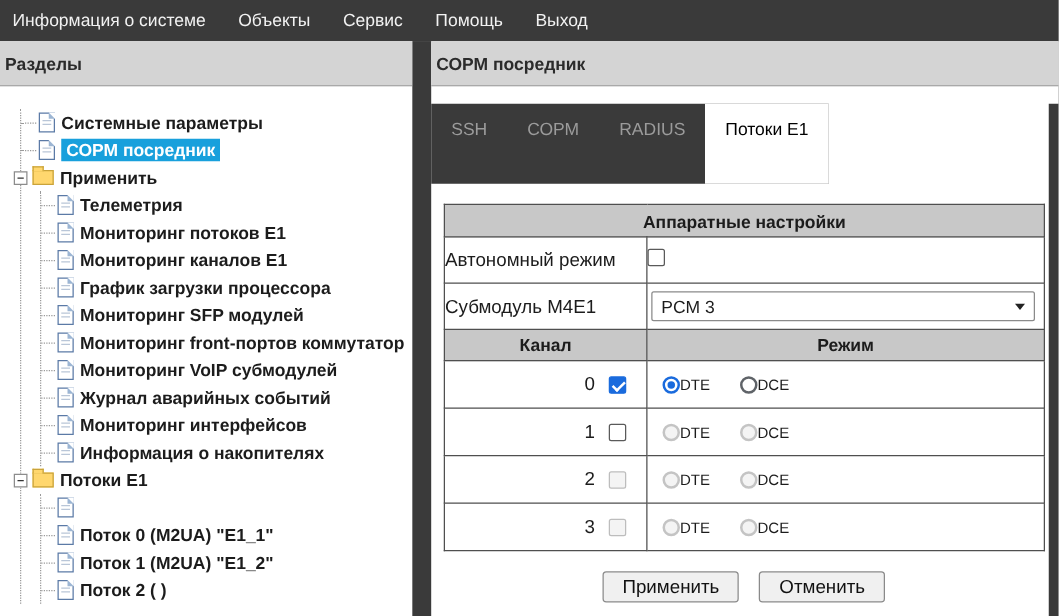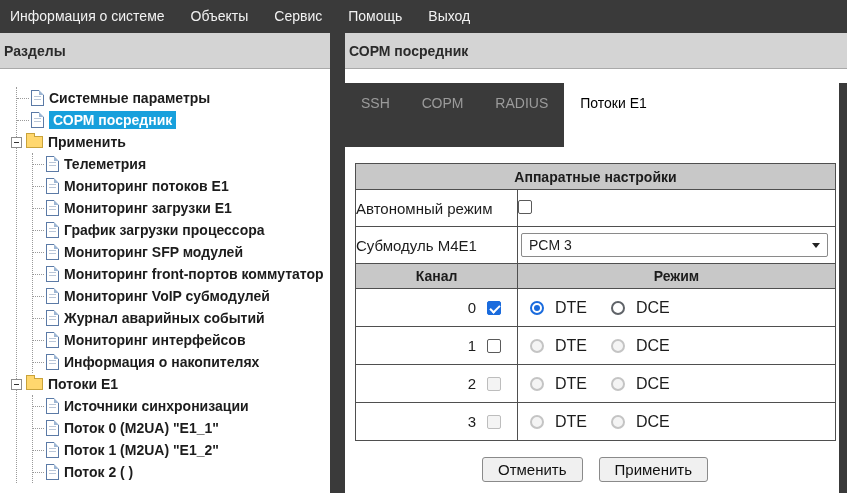--- a/index.html
+++ b/index.html
@@ -47,21 +47,21 @@
 
   
   .settings-table{border-collapse:collapse;margin:16px 0 0 10px;width:480px;font-size:15px;table-layout:fixed;border-radius:28px;}
   .settings-table th,.settings-table td{border:1px solid #4f4f4f;padding:0;}
   .title-row th{background:#c8c8c8;height:26px;font-weight:bold;text-align:center;font-size:14px;}
   .subheader th{background:#c8c8c8;height:25px;font-weight:bold;text-align:center;font-size:14px;}
   .lbl{height:37px;padding-left:8px;vertical-align:middle;}
   .ctl{height:37px;vertical-align:middle;padding-left:10px;}
   .num-wrap{display:flex;align-items:center;justify-content:flex-end;gap:11px;padding-right:16px;height:37px;}
   .mode-wrap{display:flex;align-items:center;padding-left:12px;height:37px;}
-  .mode-wrap .rlabel{margin-left:11px;font-size:16px;}
+  .mode-wrap .rlabel{margin-left:0;font-size:12px;}
   .mode-wrap .radio + .rlabel{margin-right:24px;}
 
   .cb{width:14px;height:14px;border:1px solid #5a5a5a;border-radius:2px;background:#fff;display:inline-block;flex:none;position:relative;cursor:pointer;}
   .cb.checked{background:#1a6bdd;border-color:#1a6bdd;}
   .cb.checked::after{content:'';position:absolute;left:4px;top:1px;width:4px;height:8px;border:solid #fff;border-width:0 2px 2px 0;transform:rotate(45deg);}
   .cb.disabled{border-color:#bdbdbd;background:#f4f4f4;cursor:default;}
 
   .radio{width:14px;height:14px;border-radius:50%;border:2px solid #5f6368;background:#fff;display:inline-block;flex:none;position:relative;cursor:pointer;}
   .radio.on{border-color:#1a6bdd;}
   .radio.on::after{content:'';position:absolute;left:2px;top:2px;width:6px;height:6px;border-radius:50%;background:#1a6bdd;}
@@ -112,21 +112,21 @@
               <div class="trow doc">
                 <span class="doc-icon"></span>
                 <span class="tlabel">Телеметрия</span>
               </div>
               <div class="trow doc">
                 <span class="doc-icon"></span>
                 <span class="tlabel">Мониторинг потоков E1</span>
               </div>
               <div class="trow doc">
                 <span class="doc-icon"></span>
-                <span class="tlabel">Мониторинг загрузки E1</span>
+                <span class="tlabel">Мониторинг каналов E1</span>
               </div>
               <div class="trow doc">
                 <span class="doc-icon"></span>
                 <span class="tlabel">График загрузки процессора</span>
               </div>
               <div class="trow doc">
                 <span class="doc-icon"></span>
                 <span class="tlabel">Мониторинг SFP модулей</span>
               </div>
               <div class="trow doc">
@@ -151,21 +151,20 @@
               </div>
             </div>
             <div class="trow folder">
               <span class="expander"></span>
               <span class="folder-icon"></span>
               <span class="tlabel">Потоки E1</span>
             </div>
             <div class="children">
               <div class="trow doc">
                 <span class="doc-icon"></span>
-                <span class="tlabel">Источники синхронизации</span>
               </div>
               <div class="trow doc">
                 <span class="doc-icon"></span>
                 <span class="tlabel">Поток 0 (M2UA) "E1_1"</span>
               </div>
               <div class="trow doc">
                 <span class="doc-icon"></span>
                 <span class="tlabel">Поток 1 (M2UA) "E1_2"</span>
               </div>
               <div class="trow doc">
@@ -278,20 +277,20 @@
                   <span class="rlabel">DTE</span>
                   <span class="radio disabled"></span>
                   <span class="rlabel">DCE</span>
                 </div>
               </td>
             </tr>
           </tbody>
       </table>
 
       <div class="buttons">
+        <button class="btn">Применить</button>
         <button class="btn">Отменить</button>
-        <button class="btn">Применить</button>
       </div>
 
       <div class="right-strip"></div>
     </div>
   </div>
 </div>
 
 </body></html>

